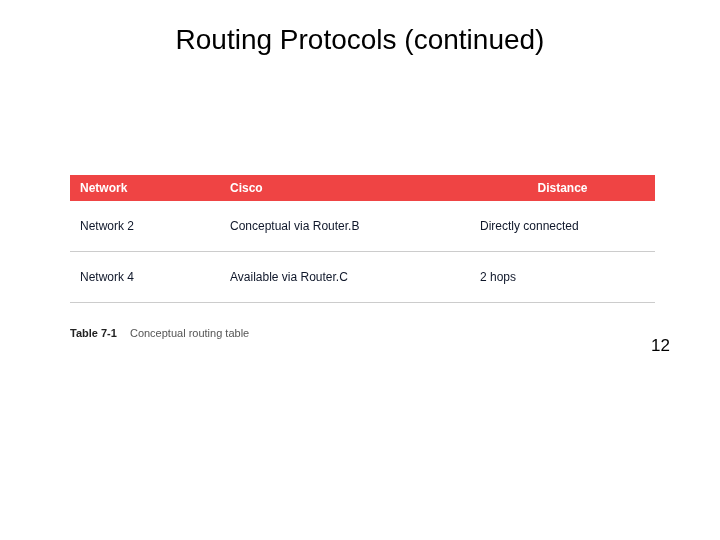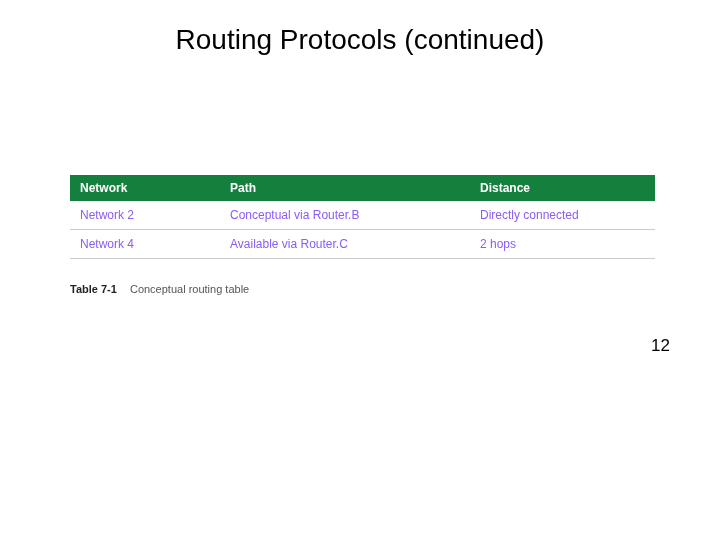--- a/index.html
+++ b/index.html
@@ -1,44 +1,44 @@
 <!DOCTYPE html>
 <html><head>
 <meta charset="utf-8">
 <style>
   * { box-sizing: border-box; margin: 0; padding: 0; }
   html, body { width: 720px; height: 540px; background: #fff; font-family: Arial, Helvetica, sans-serif; color: #000; }
   .slide { position: relative; width: 720px; height: 384px; }
   .title { position: absolute; top: 24px; left: 0; width: 100%; text-align: center; font-size: 28px; font-weight: 400; }
   .table-wrap { position: absolute; top: 175px; left: 70px; width: 585px; font-size: 12px; }
   table { width: 100%; border-collapse: collapse; }
-  thead tr { background: #15803d; color: #fff; }
+  thead tr { background: #ef4444; color: #fff; }
   th { text-align: left; font-weight: 700; padding: 6px 10px; font-size: 12px; }
-  td { padding: 7px 10px; border-bottom: 1px solid #ccc; color: #8b5cf6; font-size: 12px; }
+  td { padding: 18px 10px; border-bottom: 1px solid #ccc; color: #0f172a; font-size: 12px; }
   .col-network { width: 150px; }
   .col-path { width: 250px; }
-  .col-distance { width: auto; }
+  .col-distance { width: auto; text-align: center; }
   .caption { margin-top: 24px; font-size: 11px; color: #555; }
   .caption .lbl { font-weight: 600; color: #222; margin-right: 10px; }
   .footer-left { position: absolute; left: 50px; bottom: 28px; font-size: 13px; }
   .footer-right { position: absolute; right: 50px; bottom: 28px; font-size: 17px; }
 </style>
 </head>
 <body>
 
 <div class="slide">
 
   <h1 class="title">Routing Protocols (continued)</h1>
 
   <div class="table-wrap">
     <table>
       <thead>
         <tr>
           <th class="col-network">Network</th>
-          <th class="col-path">Path</th>
+          <th class="col-path">Cisco</th>
           <th class="col-distance">Distance</th>
         </tr>
       </thead>
       <tbody>
         <tr>
           <td>Network 2</td>
           <td>Conceptual via Router.B</td>
           <td>Directly connected</td>
         </tr>
         <tr>

